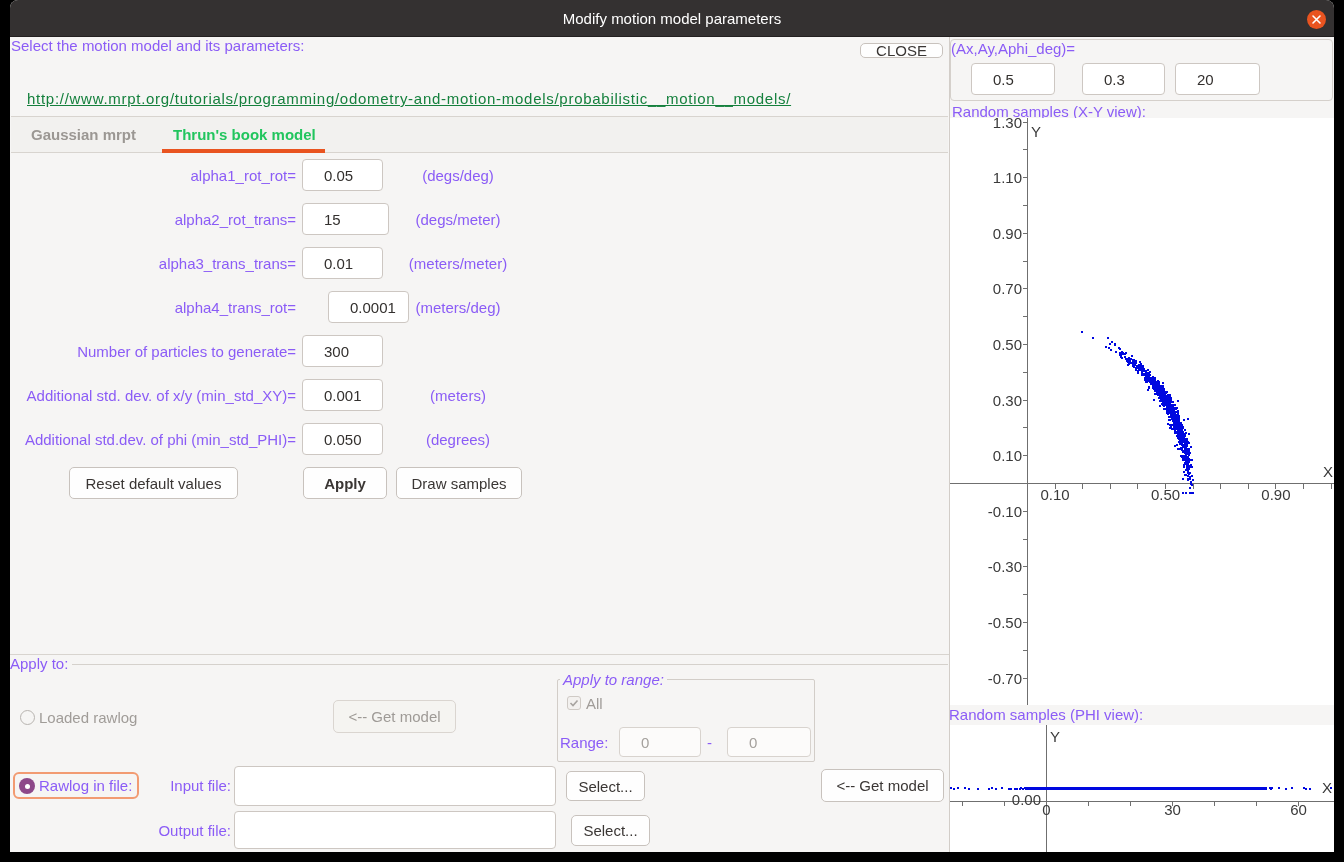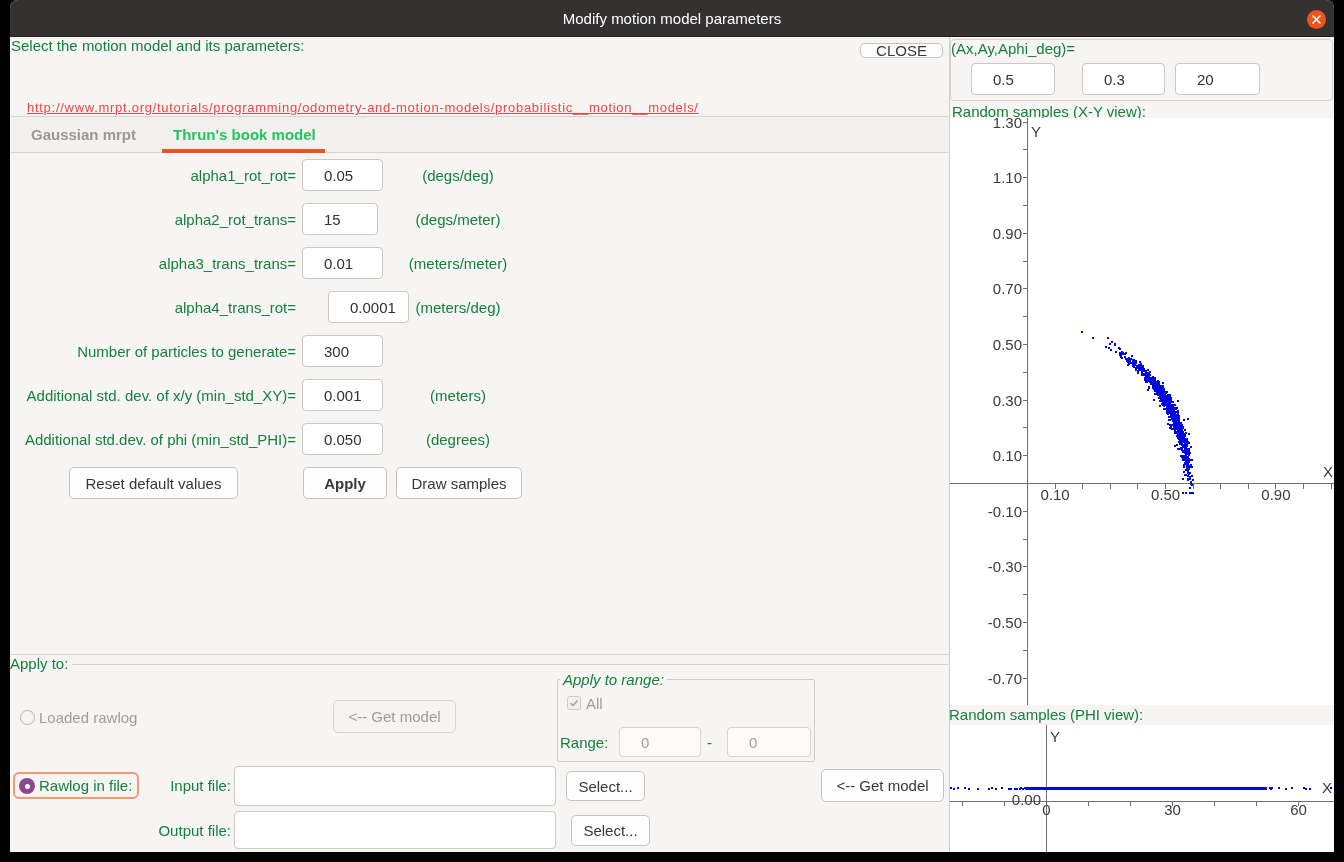--- a/index.html
+++ b/index.html
@@ -1,16 +1,16 @@
 <!DOCTYPE html>
 <html><head><meta charset="utf-8"><style>
 html,body{margin:0;padding:0;}
 body{width:1344px;height:862px;background:#000;font-family:"Liberation Sans",sans-serif;position:relative;overflow:hidden;}
 .abs{position:absolute;}
-.lab{position:absolute;font-size:15px;color:#15803d;white-space:nowrap;line-height:18px;}
+.lab{position:absolute;font-size:15px;color:#8b5cf6;white-space:nowrap;line-height:18px;}
 .lab.rt{text-align:right;}
 .lab.ctr{text-align:center;}
 .lab.gray{color:#a09c98;}
 .btn{position:absolute;box-sizing:border-box;background:#fefefe;border:1px solid #c8c2bd;border-radius:5px;color:#3a3634;font-size:15px;display:flex;align-items:center;justify-content:center;white-space:nowrap;}
 .btn.dis{background:#f5f4f1;border-color:#dad5d0;color:#9e9a96;}
 .inp{position:absolute;box-sizing:border-box;background:#fff;border:1px solid #cdc7c2;border-radius:4px;color:#33302e;font-size:15px;display:flex;align-items:center;padding-left:21px;white-space:nowrap;}
 .inp.dis{background:#fcfbfa;border-color:#d8d3ce;color:#a5a19d;}
 .hline{position:absolute;height:1px;background:#d8d4cf;}
 .vline{position:absolute;width:1px;background:#d2cdc8;}
 svg text{font-family:"Liberation Sans",sans-serif;font-size:15px;fill:#3a3a3a;}
@@ -24,32 +24,32 @@
 <svg class="abs" style="left:1306.5px;top:9.5px;" width="19" height="19">
     <path d="M6 6l7 7M13 6l-7 7" stroke="#fff" stroke-width="1.6" stroke-linecap="round"></path>
   </svg>
 
 <div class="lab" style="left:11px;top:36.5px;">Select the motion model and its parameters:</div>
 <div class="btn" style="left:860px;top:43px;width:83px;height:15px;">CLOSE</div>
 
 <div class="vline" style="left:949px;top:37px;height:815px;"></div>
 <div class="hline" style="left:10px;top:654px;width:939px;"></div>
 
-<div class="abs" style="left:27px;top:100px;font-size:13px;letter-spacing:0.72px;color:#ef4444;text-decoration:underline;white-space:nowrap;">http://www.mrpt.org/tutorials/programming/odometry-and-motion-models/probabilistic__motion__models/</div>
+<div class="abs" style="left:27px;top:90px;font-size:15px;letter-spacing:0.72px;color:#15803d;text-decoration:underline;white-space:nowrap;">http://www.mrpt.org/tutorials/programming/odometry-and-motion-models/probabilistic__motion__models/</div>
 
 <div class="abs" style="left:11px;top:116px;width:937px;height:37px;background:#f2f1ef;border-top:1px solid #d8d4cf;border-bottom:1px solid #d8d4cf;box-sizing:border-box;"></div>
 <div class="abs" style="left:31px;top:126px;font-size:15px;font-weight:bold;color:#9b9793;">Gaussian mrpt</div>
 <div class="abs" style="left:173px;top:126px;font-size:15px;font-weight:bold;color:#22c55e;">Thrun's book model</div>
 <div class="abs" style="left:162px;top:149px;width:163px;height:4px;background:#e95420;"></div>
 
 <div class="lab rt" style="right:1048px;top:167px;">alpha1_rot_rot=</div>
 <div class="inp" style="left:302px;top:159px;width:81px;height:32px;">0.05</div>
 <div class="lab ctr" style="left:383px;top:167px;width:150px;">(degs/deg)</div>
 <div class="lab rt" style="right:1048px;top:211px;">alpha2_rot_trans=</div>
-<div class="inp" style="left:302px;top:203px;width:76px;height:32px;">15</div>
+<div class="inp" style="left:302px;top:203px;width:87px;height:32px;">15</div>
 <div class="lab ctr" style="left:383px;top:211px;width:150px;">(degs/meter)</div>
 <div class="lab rt" style="right:1048px;top:255px;">alpha3_trans_trans=</div>
 <div class="inp" style="left:302px;top:247px;width:81px;height:32px;">0.01</div>
 <div class="lab ctr" style="left:383px;top:255px;width:150px;">(meters/meter)</div>
 <div class="lab rt" style="right:1048px;top:299px;">alpha4_trans_rot=</div>
 <div class="inp" style="left:292px;top:291px;width:81px;height:32px;margin-left:36px;">0.0001</div>
 <div class="lab ctr" style="left:383px;top:299px;width:150px;">(meters/deg)</div>
 <div class="lab rt" style="right:1048px;top:343px;">Number of particles to generate=</div>
 <div class="inp" style="left:302px;top:335px;width:81px;height:32px;">300</div>
 <div class="lab rt" style="right:1048px;top:387px;">Additional std. dev. of x/y (min_std_XY)=</div>

